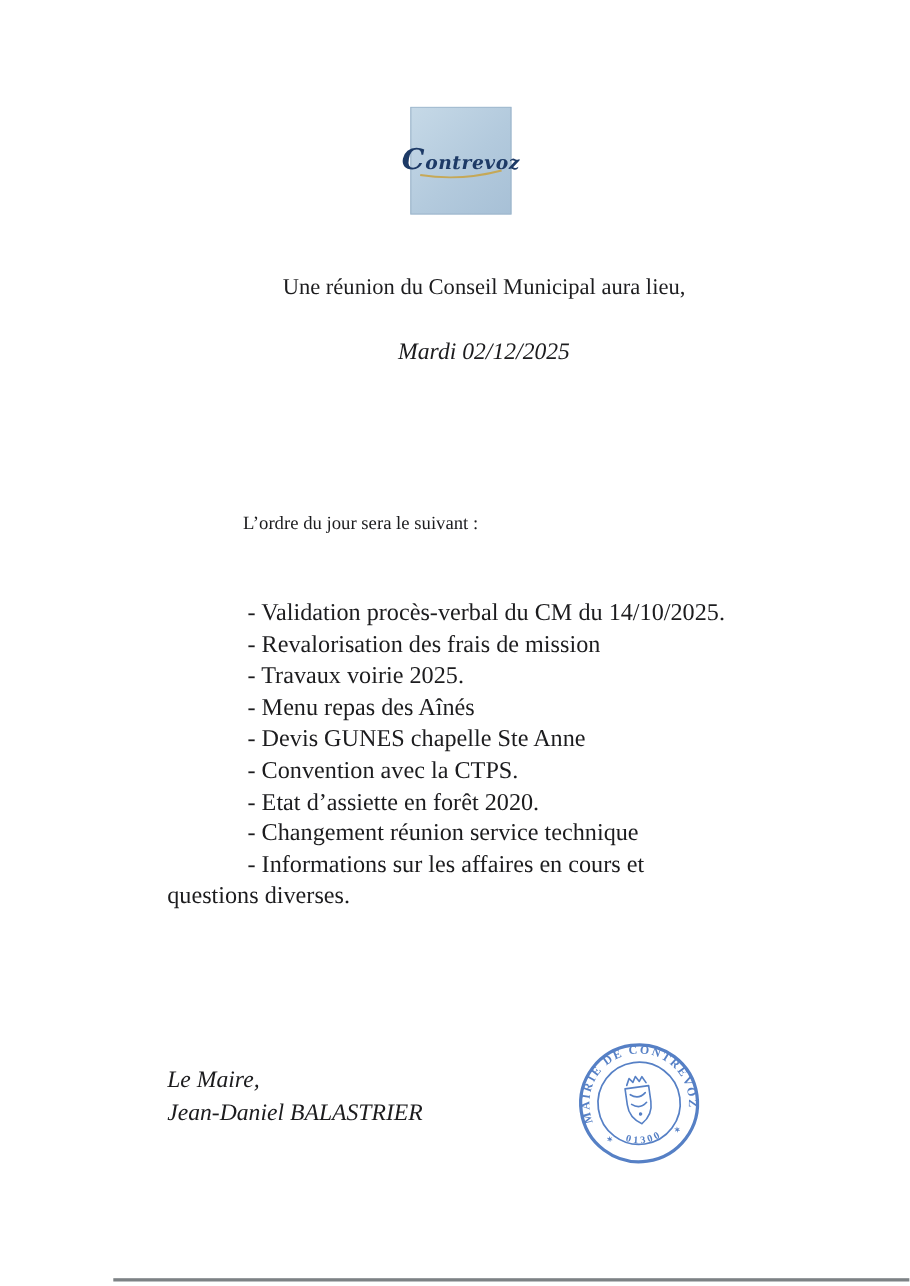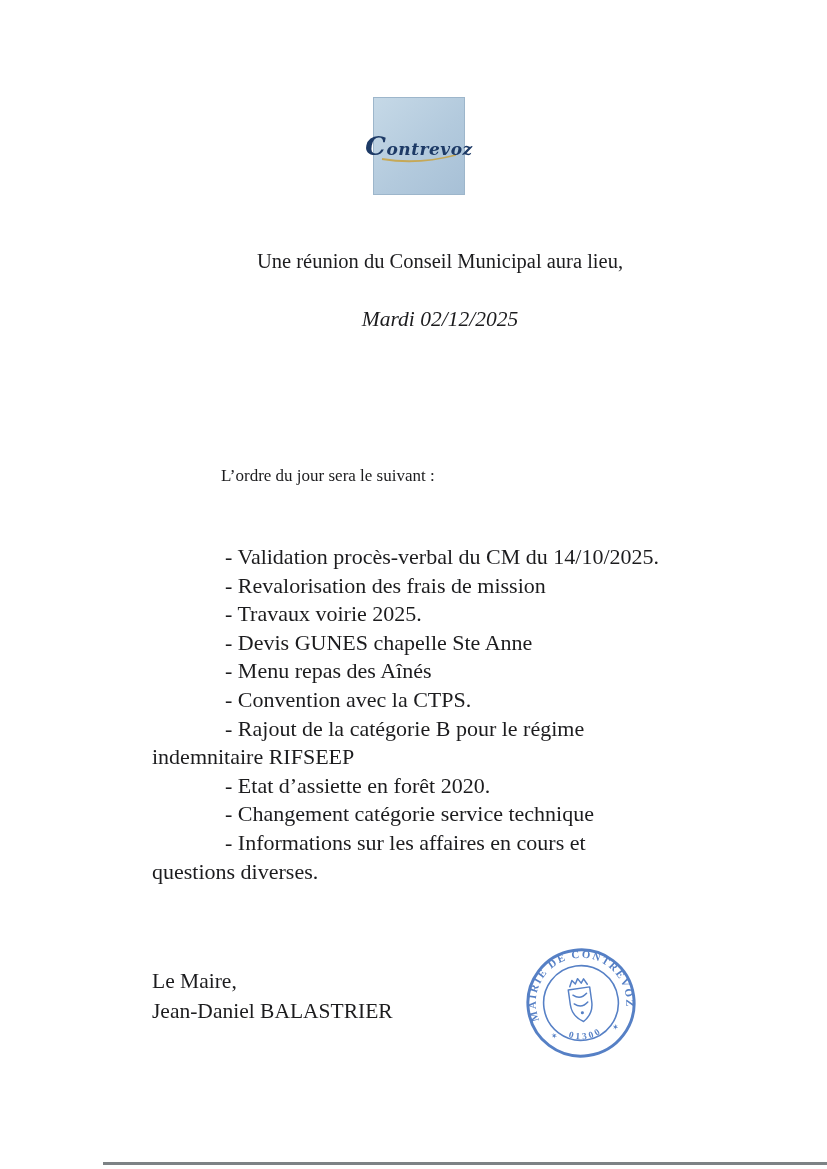--- a/index.html
+++ b/index.html
@@ -72,20 +72,21 @@
     margin: 0;
     text-indent: 73px;      
     white-space: pre-line;  
   }
 
   .signature {
     position: absolute;
     left: 152px; top: 966px;
     font-size: 21.5px;
     line-height: 30px;
+    font-style: italic;
   }
   .signature p { margin: 0; }
 
   .stamp {
     position: absolute;
     left: 522px; top: 944px;
     width: 118px; height: 118px;
     opacity: 0.88;
   }
   .stamp text {
@@ -116,27 +117,25 @@
     <p class="intro-line">Une réunion du Conseil Municipal aura lieu,</p>
     <p class="date-line">Mardi 02/12/2025</p>
   </div>
 
   <p class="agenda-heading">L’ordre du jour sera le suivant :</p>
 
   <div class="agenda">
     <p class="agenda-item">- Validation procès-verbal du CM du 14/10/2025.</p>
     <p class="agenda-item">- Revalorisation des frais de mission</p>
     <p class="agenda-item">- Travaux voirie 2025.</p>
+    <p class="agenda-item">- Menu repas des Aînés</p>
     <p class="agenda-item">- Devis GUNES chapelle Ste Anne</p>
-    <p class="agenda-item">- Menu repas des Aînés</p>
     <p class="agenda-item">- Convention avec la CTPS.</p>
-    <p class="agenda-item">- Rajout de la catégorie B pour le régime
-indemnitaire RIFSEEP</p>
     <p class="agenda-item">- Etat d’assiette en forêt 2020.</p>
-    <p class="agenda-item">- Changement catégorie service technique</p>
+    <p class="agenda-item">- Changement réunion service technique</p>
     <p class="agenda-item">- Informations sur les affaires en cours et
 questions diverses.</p>
   </div>
 
   <div class="signature">
     <p>Le Maire,</p>
     <p>Jean-Daniel BALASTRIER</p>
   </div>
 
   <svg class="stamp" viewBox="0 0 120 120">

